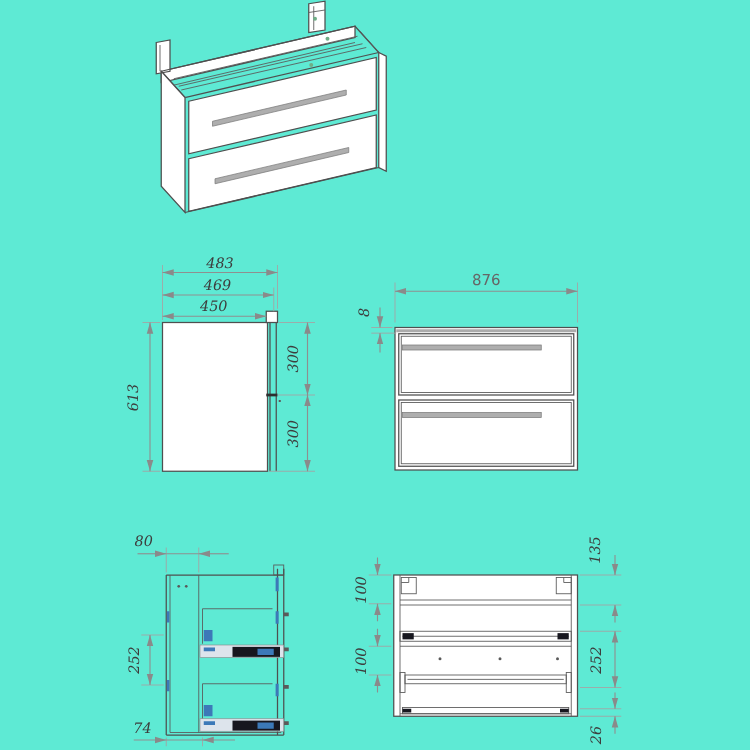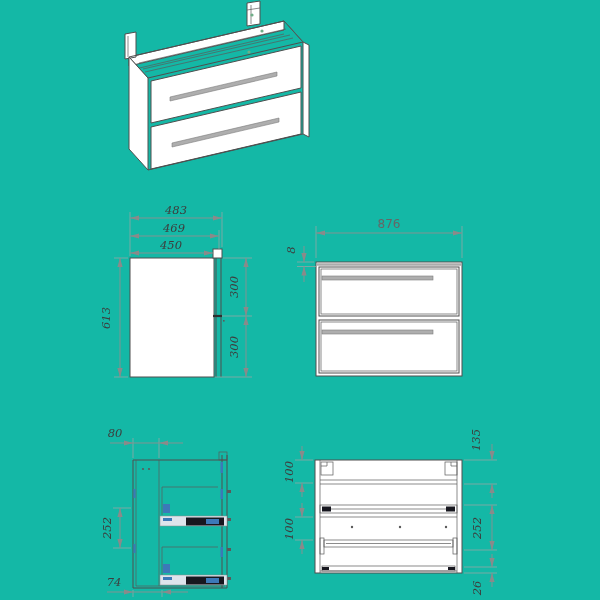--- a/index.html
+++ b/index.html
@@ -1,16 +1,16 @@
 <!DOCTYPE html>
 <html><head>
 <meta charset="utf-8">
 <style>
   html,body{margin:0;padding:0;background:#fff;}
-  .stage{position:relative;width:600px;height:600px;background:#14b8a6;overflow:hidden;
+  .stage{position:relative;width:600px;height:600px;background:#5eead4;overflow:hidden;
          font-family:"DejaVu Sans",sans-serif;}
   svg{display:block;}
   .ol   {stroke:#4f4f4f;stroke-width:1;fill:none;}
   .olw  {stroke:#4f4f4f;stroke-width:1;fill:#ffffff;}
   .olt  {stroke:#5a5a5a;stroke-width:.7;fill:none;}
   .dl   {stroke:#8f8f8f;stroke-width:.9;fill:none;}
   .ext  {stroke:#a3a3a3;stroke-width:.7;fill:none;}
   .bold {stroke:#2e2e2e;stroke-width:2.2;fill:none;}
   .grayband{stroke:#ababab;stroke-width:2.4;fill:none;}
   text.dim {font-family:"DejaVu Serif",serif;font-style:italic;font-size:11.5px;fill:#3d3d3d;}

